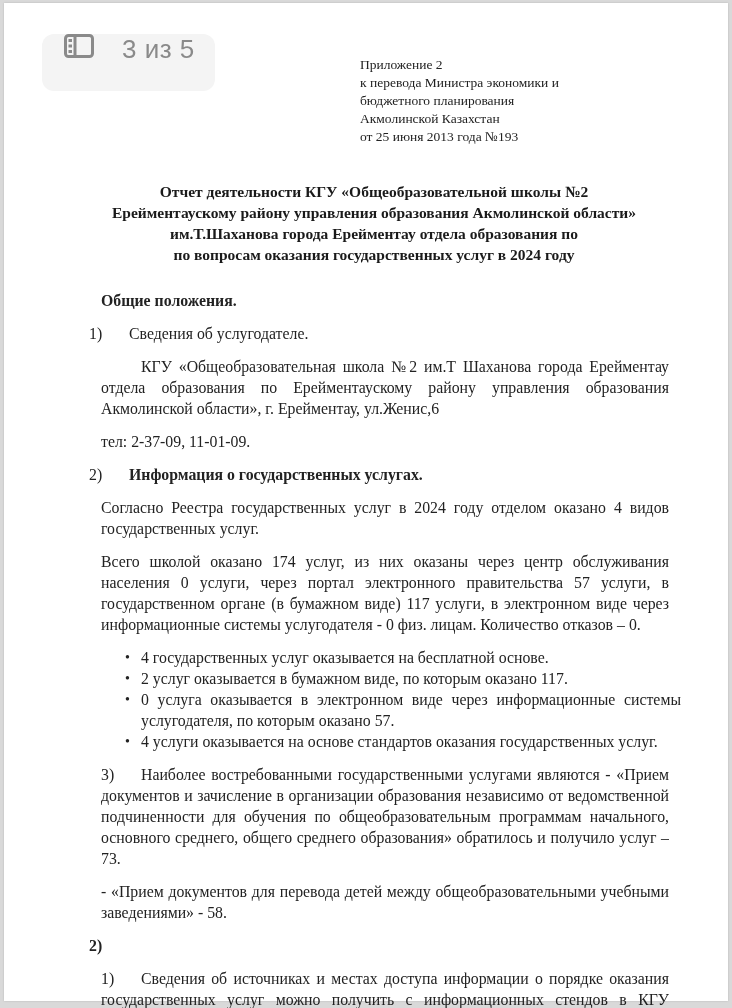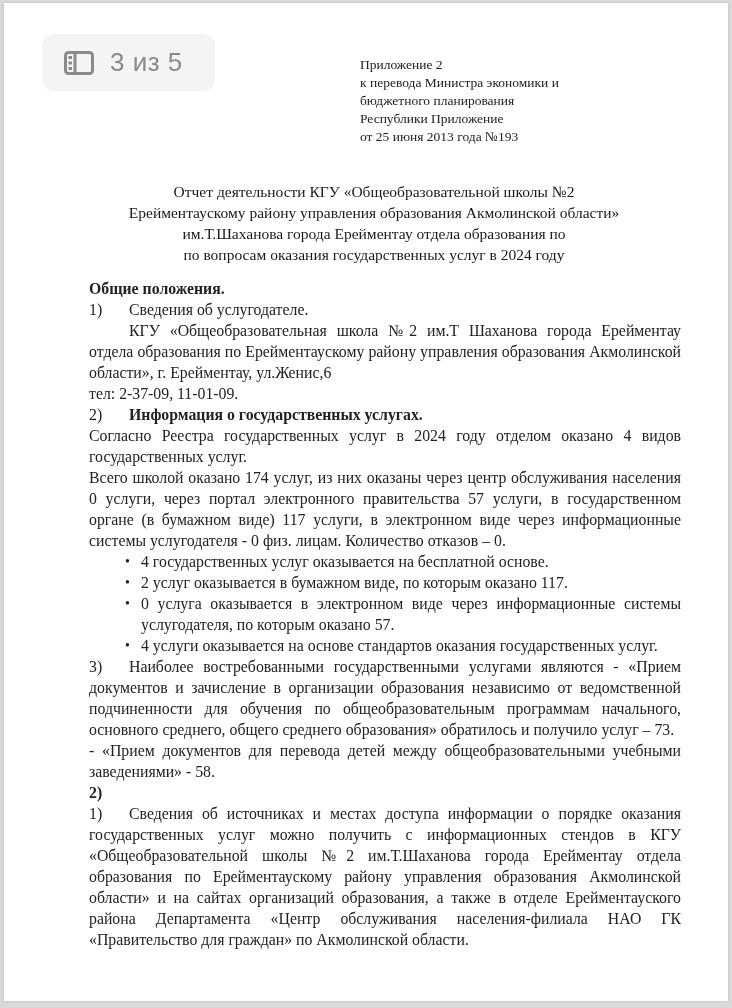--- a/index.html
+++ b/index.html
@@ -10,41 +10,41 @@
       font-family: "Liberation Serif", serif;
     }
     .page {
       position: absolute; left: 4px; top: 3px; width: 724px; height: 998px;
       background: #ffffff;
       box-shadow: 0 0 2px rgba(0,0,0,0.15);
     }
     .page-badge {
       position: absolute; left: 38px; top: 31px; width: 173px; height: 57px;
       background: #f4f4f4; border-radius: 12px;
-      display: flex; align-items: center; padding-left: 22px; box-sizing: border-box;
-      gap: 16px;
+      display: flex; align-items: flex-start; padding-left: 22px; box-sizing: border-box;
+      gap: 28px;
     }
     .badge-icon { width: 30px; height: 24px; display: block; }
     .badge-text {
       font-family: "Liberation Sans", sans-serif; font-size: 26px; color: #8a8a8a;
       letter-spacing: 0.5px;
     }
     .appendix {
       position: absolute; right: 48px; top: 53px; width: 320px;
       font-size: 13.5px; line-height: 18px; color: #222;
     }
     .title {
       position: absolute; left: 70px; top: 178px; width: 600px;
-      text-align: center; font-weight: normal; font-size: 15.5px; line-height: 21px; color: #1a1a1a;
+      text-align: center; font-weight: bold; font-size: 15.5px; line-height: 21px; color: #1a1a1a;
     }
     .body-text {
       position: absolute; left: 85px; top: 275px; width: 592px;
       font-size: 15.8px; line-height: 21px; color: #222;
     }
-    .body-text p { margin: 0; text-align: justify; }
+    .body-text p { margin: 12px; text-align: justify; }
     .h-bold { font-weight: bold; }
     .num-row { display: flex; }
     .num { width: 40px; flex: none; }
     .indent { text-indent: 40px; }
     ul.bullets { margin: 0; padding-left: 38px; list-style: none; }
     ul.bullets li { position: relative; padding-left: 14px; text-align: justify; }
     ul.bullets li::before { content: "•"; position: absolute; left: -2px; top: 0; font-size: 14px; }
   </style>
 </head>
 <body>
@@ -59,21 +59,21 @@
       <rect x="4.5" y="10.5" width="3.5" height="3" fill="#8a8a8a"></rect>
       <rect x="4.5" y="16" width="3.5" height="3" fill="#8a8a8a"></rect>
     </svg>
     <span class="badge-text">3 из 5</span>
   </div>
 
   <div class="appendix">
     <div>Приложение 2</div>
     <div>к перевода Министра экономики и</div>
     <div>бюджетного планирования</div>
-    <div>Республики Приложение</div>
+    <div>Акмолинской Казахстан</div>
     <div>от 25 июня 2013 года №193</div>
   </div>
 
   <div class="title">
     <div>Отчет деятельности КГУ «Общеобразовательной школы №2</div>
     <div>Ерейментаускому району управления образования Акмолинской области»</div>
     <div>им.Т.Шаханова города Ерейментау отдела образования по</div>
     <div>по вопросам оказания государственных услуг в 2024 году</div>
   </div>
 

